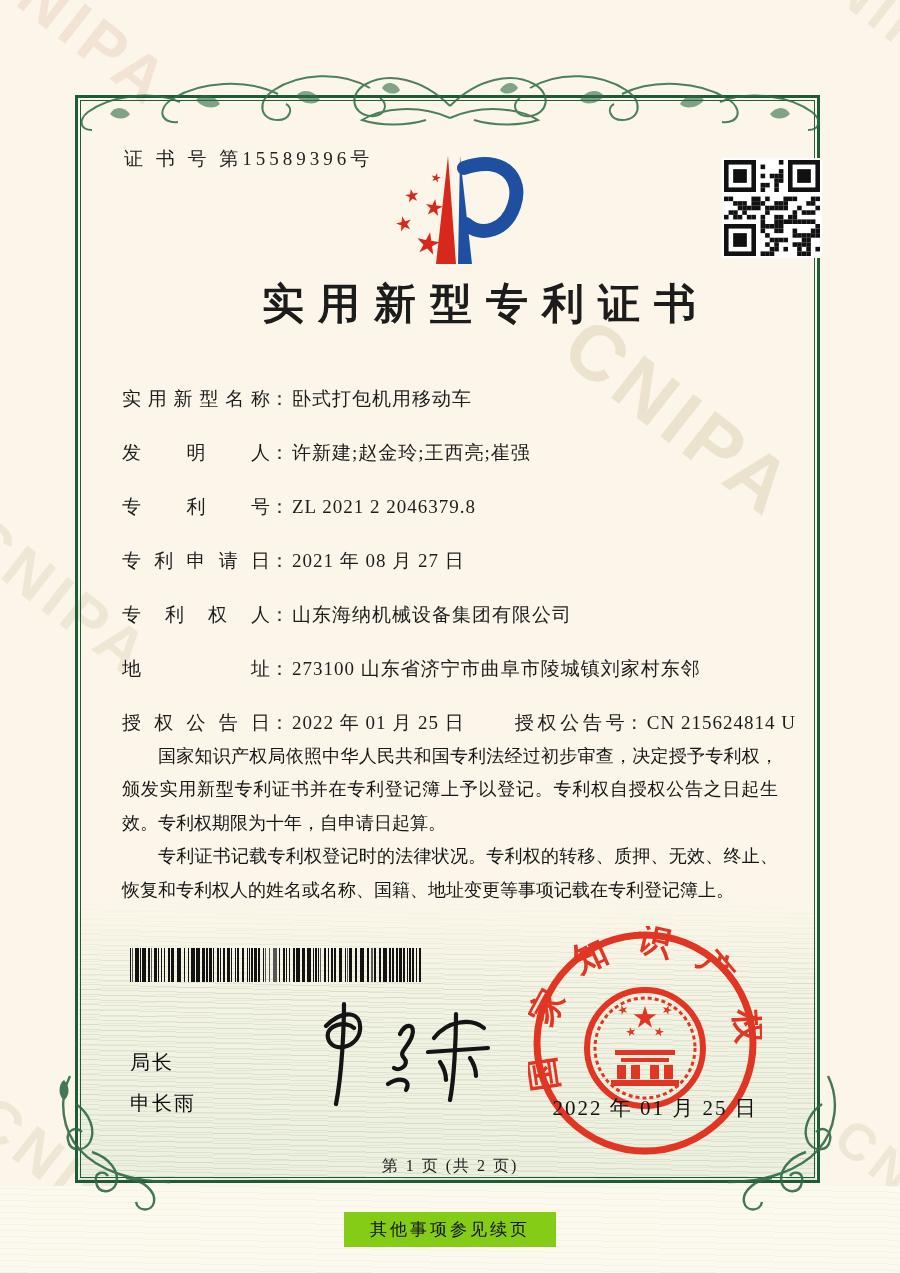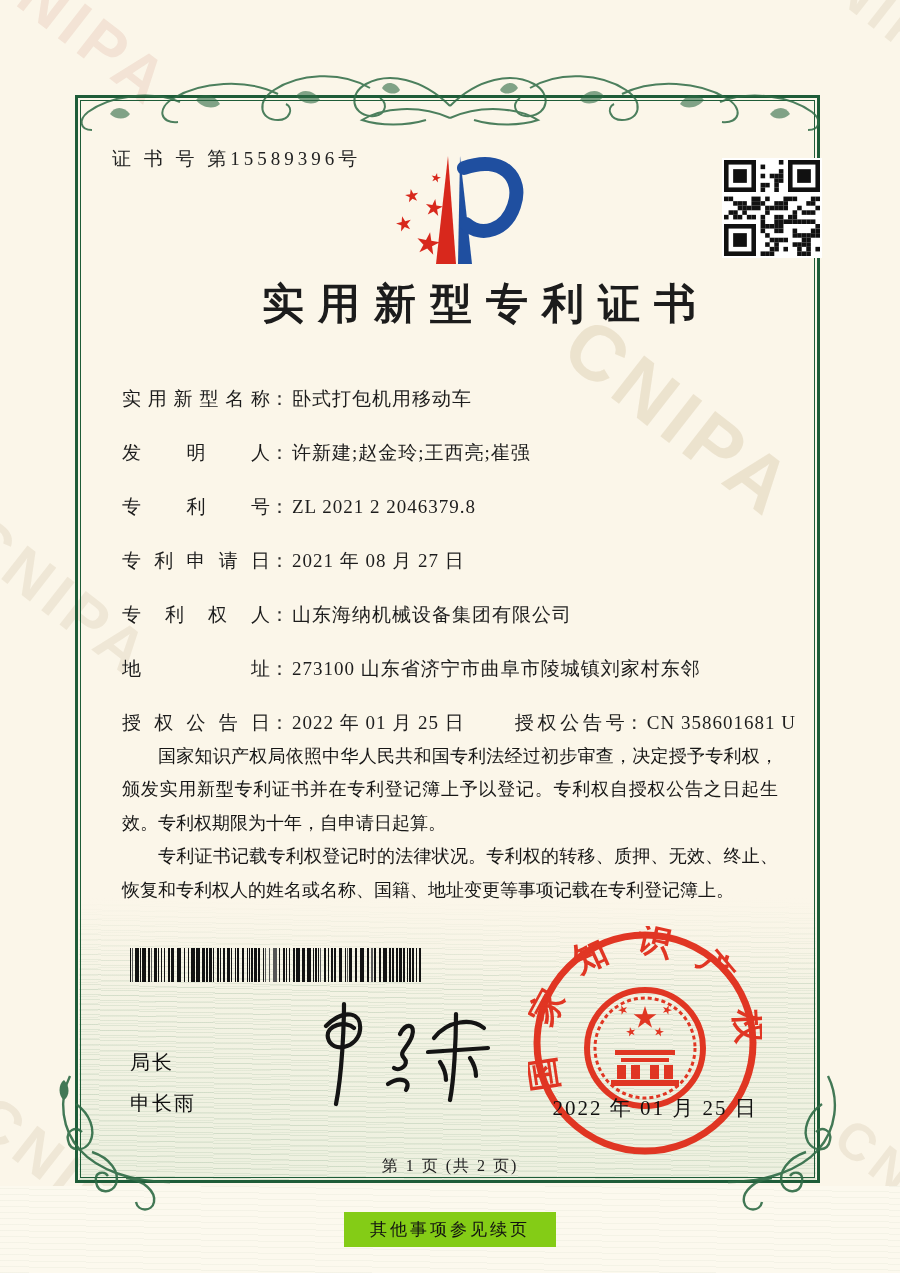--- a/index.html
+++ b/index.html
@@ -44,21 +44,21 @@
   .bottom-strip{
     position:absolute;left:0;top:1186px;width:900px;height:87px;
     background:
       repeating-linear-gradient(1deg, rgba(150,170,140,0.08) 0 1px, rgba(0,0,0,0) 1px 6px),
       #fcf9ee;
   }
   
   .ornament{position:absolute;pointer-events:none;}
   
   .cert-no{
-    position:absolute;left:112px;top:146px;font-size:19px;letter-spacing:4px;color:#222;
+    position:absolute;left:124px;top:146px;font-size:19px;letter-spacing:4px;color:#222;
   }
   .qr{position:absolute;left:722px;top:158px;width:96px;height:96px;background:#fff;padding:2px;}
   .logo{position:absolute;left:348px;top:152px;width:184px;height:116px;}
   .title{
     position:absolute;left:0;top:276px;width:900px;text-align:center;
     font-size:42px;font-weight:bold;letter-spacing:14px;color:#1c1c1c;padding-left:36px;
   }
   
   .fields{position:absolute;left:122px;top:384px;width:660px;font-size:19px;}
   .field-row{margin-bottom:25px;height:29px;line-height:29px;white-space:nowrap;}
@@ -317,21 +317,21 @@
   <div class="field-row">
     <span class="f-label">专利申请日</span><span class="f-colon">：</span><span class="f-value">2021 年 08 月 27 日</span>
   </div>
   <div class="field-row">
     <span class="f-label">专利权人</span><span class="f-colon">：</span><span class="f-value">山东海纳机械设备集团有限公司</span>
   </div>
   <div class="field-row">
     <span class="f-label">地址</span><span class="f-colon">：</span><span class="f-value">273100 山东省济宁市曲阜市陵城镇刘家村东邻</span>
   </div>
   <div class="field-row grant-row">
-    <span class="f-label">授权公告日</span><span class="f-colon">：</span><span class="f-value">2022 年 01 月 25 日</span><span class="grant-col2"><span class="f-label">授权公告号</span><span class="f-colon">：</span><span class="f-value">CN 358601681 U</span></span>
+    <span class="f-label">授权公告日</span><span class="f-colon">：</span><span class="f-value">2022 年 01 月 25 日</span><span class="grant-col2"><span class="f-label">授权公告号</span><span class="f-colon">：</span><span class="f-value">CN 215624814 U</span></span>
   </div>
 </div>
 
 <div class="body-text">
   <p>国家知识产权局依照中华人民共和国专利法经过初步审查，决定授予专利权，颁发实用新型专利证书并在专利登记簿上予以登记。专利权自授权公告之日起生效。专利权期限为十年，自申请日起算。</p>
   <p>专利证书记载专利权登记时的法律状况。专利权的转移、质押、无效、终止、恢复和专利权人的姓名或名称、国籍、地址变更等事项记载在专利登记簿上。</p>
 </div>
 
 <svg class="barcode" id="barcode-svg" viewBox="0 0 292 34" preserveAspectRatio="none">
     <rect x="0" y="0" width="1" height="34" fill="#121212"></rect>

